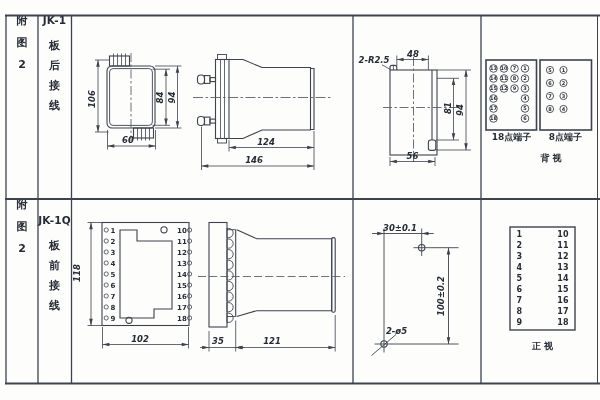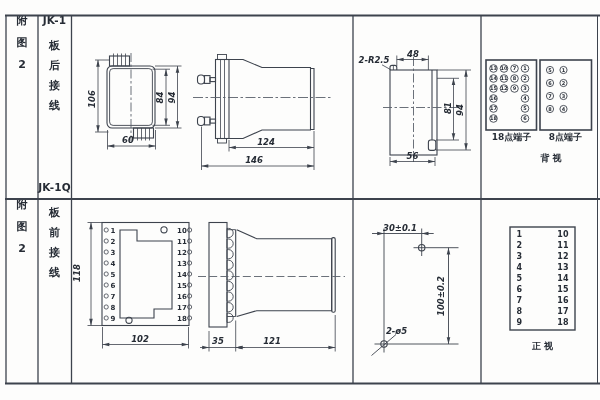--- a/index.html
+++ b/index.html
@@ -33,21 +33,21 @@
     <span>板</span>
     <span>后</span>
     <span>接</span>
     <span>线</span>
   </div>
   <div class="vlabel" style="left:6px;top:199px;width:32px;height:185px;row-gap:11px;">
     <span>附</span>
     <span>图</span>
     <span>2</span>
   </div>
-  <div class="vlabel" style="left:38px;top:182px;width:33px;height:154px;">
+  <div class="vlabel" style="left:38px;top:215px;width:33px;height:154px;">
     <span class="model-name">JK-1Q</span>
     <span>板</span>
     <span>前</span>
     <span>接</span>
     <span>线</span>
   </div>
 
   <svg width="600" height="400" viewBox="0 0 600 400" stroke="#3d434d" fill="none" stroke-width="1">
     <defs>
       <marker id="arr" viewBox="0 0 10 10" markerWidth="8.5" markerHeight="8.5" refX="8.4" refY="5" orient="auto-start-reverse" markerUnits="userSpaceOnUse">

